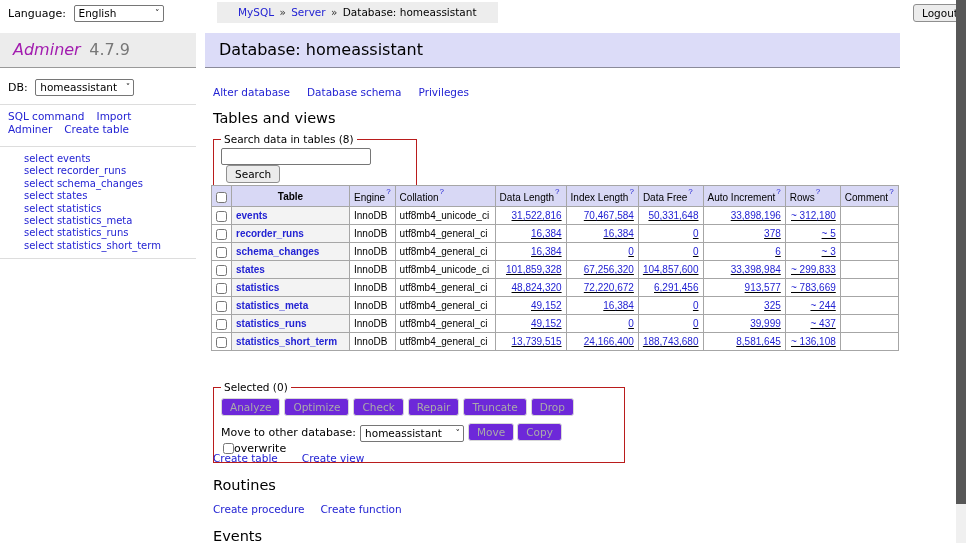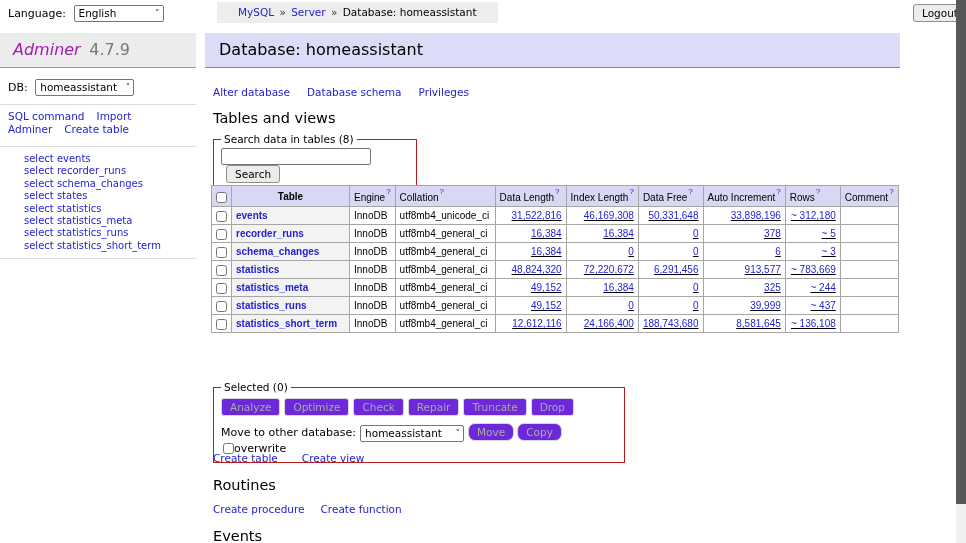--- a/index.html
+++ b/index.html
@@ -52,21 +52,21 @@
   legend{font-size:10.5px;padding:0 3px;}
   .search-fs{position:absolute;top:133px;left:213px;width:188px;}
   .txt{width:150px;height:17px;border:1px solid #767676;border-radius:2px;font-family:inherit;
        font-size:10.5px;padding:0 3px;box-sizing:border-box;vertical-align:middle;}
   .search-fs .btn{margin-left:5px;vertical-align:middle;}
   .sel-fs{position:absolute;top:381px;left:213px;width:396px;}
   .sel-row1{margin:2px 0 7px;}
   .sel-row1 .btn{margin-right:4px;}
   .sel-row2{font-size:11px;}
   .sel-row2 .fselect{width:104px;margin:0 4px;}
-  .sel-row2 .btn{margin-right:3px;border-radius:7px;}
+  .sel-row2 .btn{margin-right:3px;}
   .ovw{margin-left:2px;font-size:11px;white-space:nowrap;}
   .ovw input{vertical-align:-2px;margin-right:2px;}
 
   
   .tbl{position:absolute;top:185px;left:211px;border-collapse:collapse;table-layout:fixed;
        font-size:10px;font-family:"Liberation Sans","DejaVu Sans",sans-serif;}
   .tbl td,.tbl th{border:1px solid #a6a6a6;padding:2px 4px;height:13px;line-height:13px;
                   white-space:nowrap;overflow:hidden;}
   .tbl thead th{background:#d8d8f5;font-weight:normal;text-align:left;}
   .tbl thead th.h-name{font-weight:bold;text-align:center;}
@@ -181,21 +181,21 @@
           <th class="h-comment">Comment<sup class="help">?</sup></th>
         </tr>
     </thead>
     <tbody id="tbody">
         <tr>
           <td class="c-check"><input type="checkbox" style=""></td>
           <th class="c-name"><a class="tname">events</a></th>
           <td class="c-engine">InnoDB</td>
           <td class="c-coll">utf8mb4_unicode_ci</td>
           <td class="num"><a>31,522,816</a></td>
-          <td class="num"><a>46,169,308</a></td>
+          <td class="num"><a>70,467,584</a></td>
           <td class="num"><a>50,331,648</a></td>
           <td class="num"><a>33,898,196</a></td>
           <td class="num"><a>~ 312,180</a></td>
           <td class="c-comment"></td>
         </tr>
         <tr>
           <td class="c-check"><input type="checkbox" style=""></td>
           <th class="c-name"><a class="tname">recorder_runs</a></th>
           <td class="c-engine">InnoDB</td>
           <td class="c-coll">utf8mb4_general_ci</td>
@@ -209,20 +209,32 @@
         <tr>
           <td class="c-check"><input type="checkbox" style=""></td>
           <th class="c-name"><a class="tname">schema_changes</a></th>
           <td class="c-engine">InnoDB</td>
           <td class="c-coll">utf8mb4_general_ci</td>
           <td class="num"><a>16,384</a></td>
           <td class="num"><a>0</a></td>
           <td class="num"><a>0</a></td>
           <td class="num"><a>6</a></td>
           <td class="num"><a>~ 3</a></td>
+          <td class="c-comment"></td>
+        </tr>
+        <tr>
+          <td class="c-check"><input type="checkbox" style=""></td>
+          <th class="c-name"><a class="tname">states</a></th>
+          <td class="c-engine">InnoDB</td>
+          <td class="c-coll">utf8mb4_unicode_ci</td>
+          <td class="num"><a>101,859,328</a></td>
+          <td class="num"><a>67,256,320</a></td>
+          <td class="num"><a>104,857,600</a></td>
+          <td class="num"><a>33,398,984</a></td>
+          <td class="num"><a>~ 299,833</a></td>
           <td class="c-comment"></td>
         </tr>
         <tr>
           <td class="c-check"><input type="checkbox" style=""></td>
           <th class="c-name"><a class="tname">statistics</a></th>
           <td class="c-engine">InnoDB</td>
           <td class="c-coll">utf8mb4_general_ci</td>
           <td class="num"><a>48,824,320</a></td>
           <td class="num"><a>72,220,672</a></td>
           <td class="num"><a>6,291,456</a></td>
@@ -252,21 +264,21 @@
           <td class="num"><a>0</a></td>
           <td class="num"><a>39,999</a></td>
           <td class="num"><a>~ 437</a></td>
           <td class="c-comment"></td>
         </tr>
         <tr>
           <td class="c-check"><input type="checkbox" style=""></td>
           <th class="c-name"><a class="tname">statistics_short_term</a></th>
           <td class="c-engine">InnoDB</td>
           <td class="c-coll">utf8mb4_general_ci</td>
-          <td class="num"><a>12,612,116</a></td>
+          <td class="num"><a>13,739,515</a></td>
           <td class="num"><a>24,166,400</a></td>
           <td class="num"><a>188,743,680</a></td>
           <td class="num"><a>8,581,645</a></td>
           <td class="num"><a>~ 136,108</a></td>
           <td class="c-comment"></td>
         </tr>
       </tbody>
   </table>
 
   <fieldset class="sel-fs">

